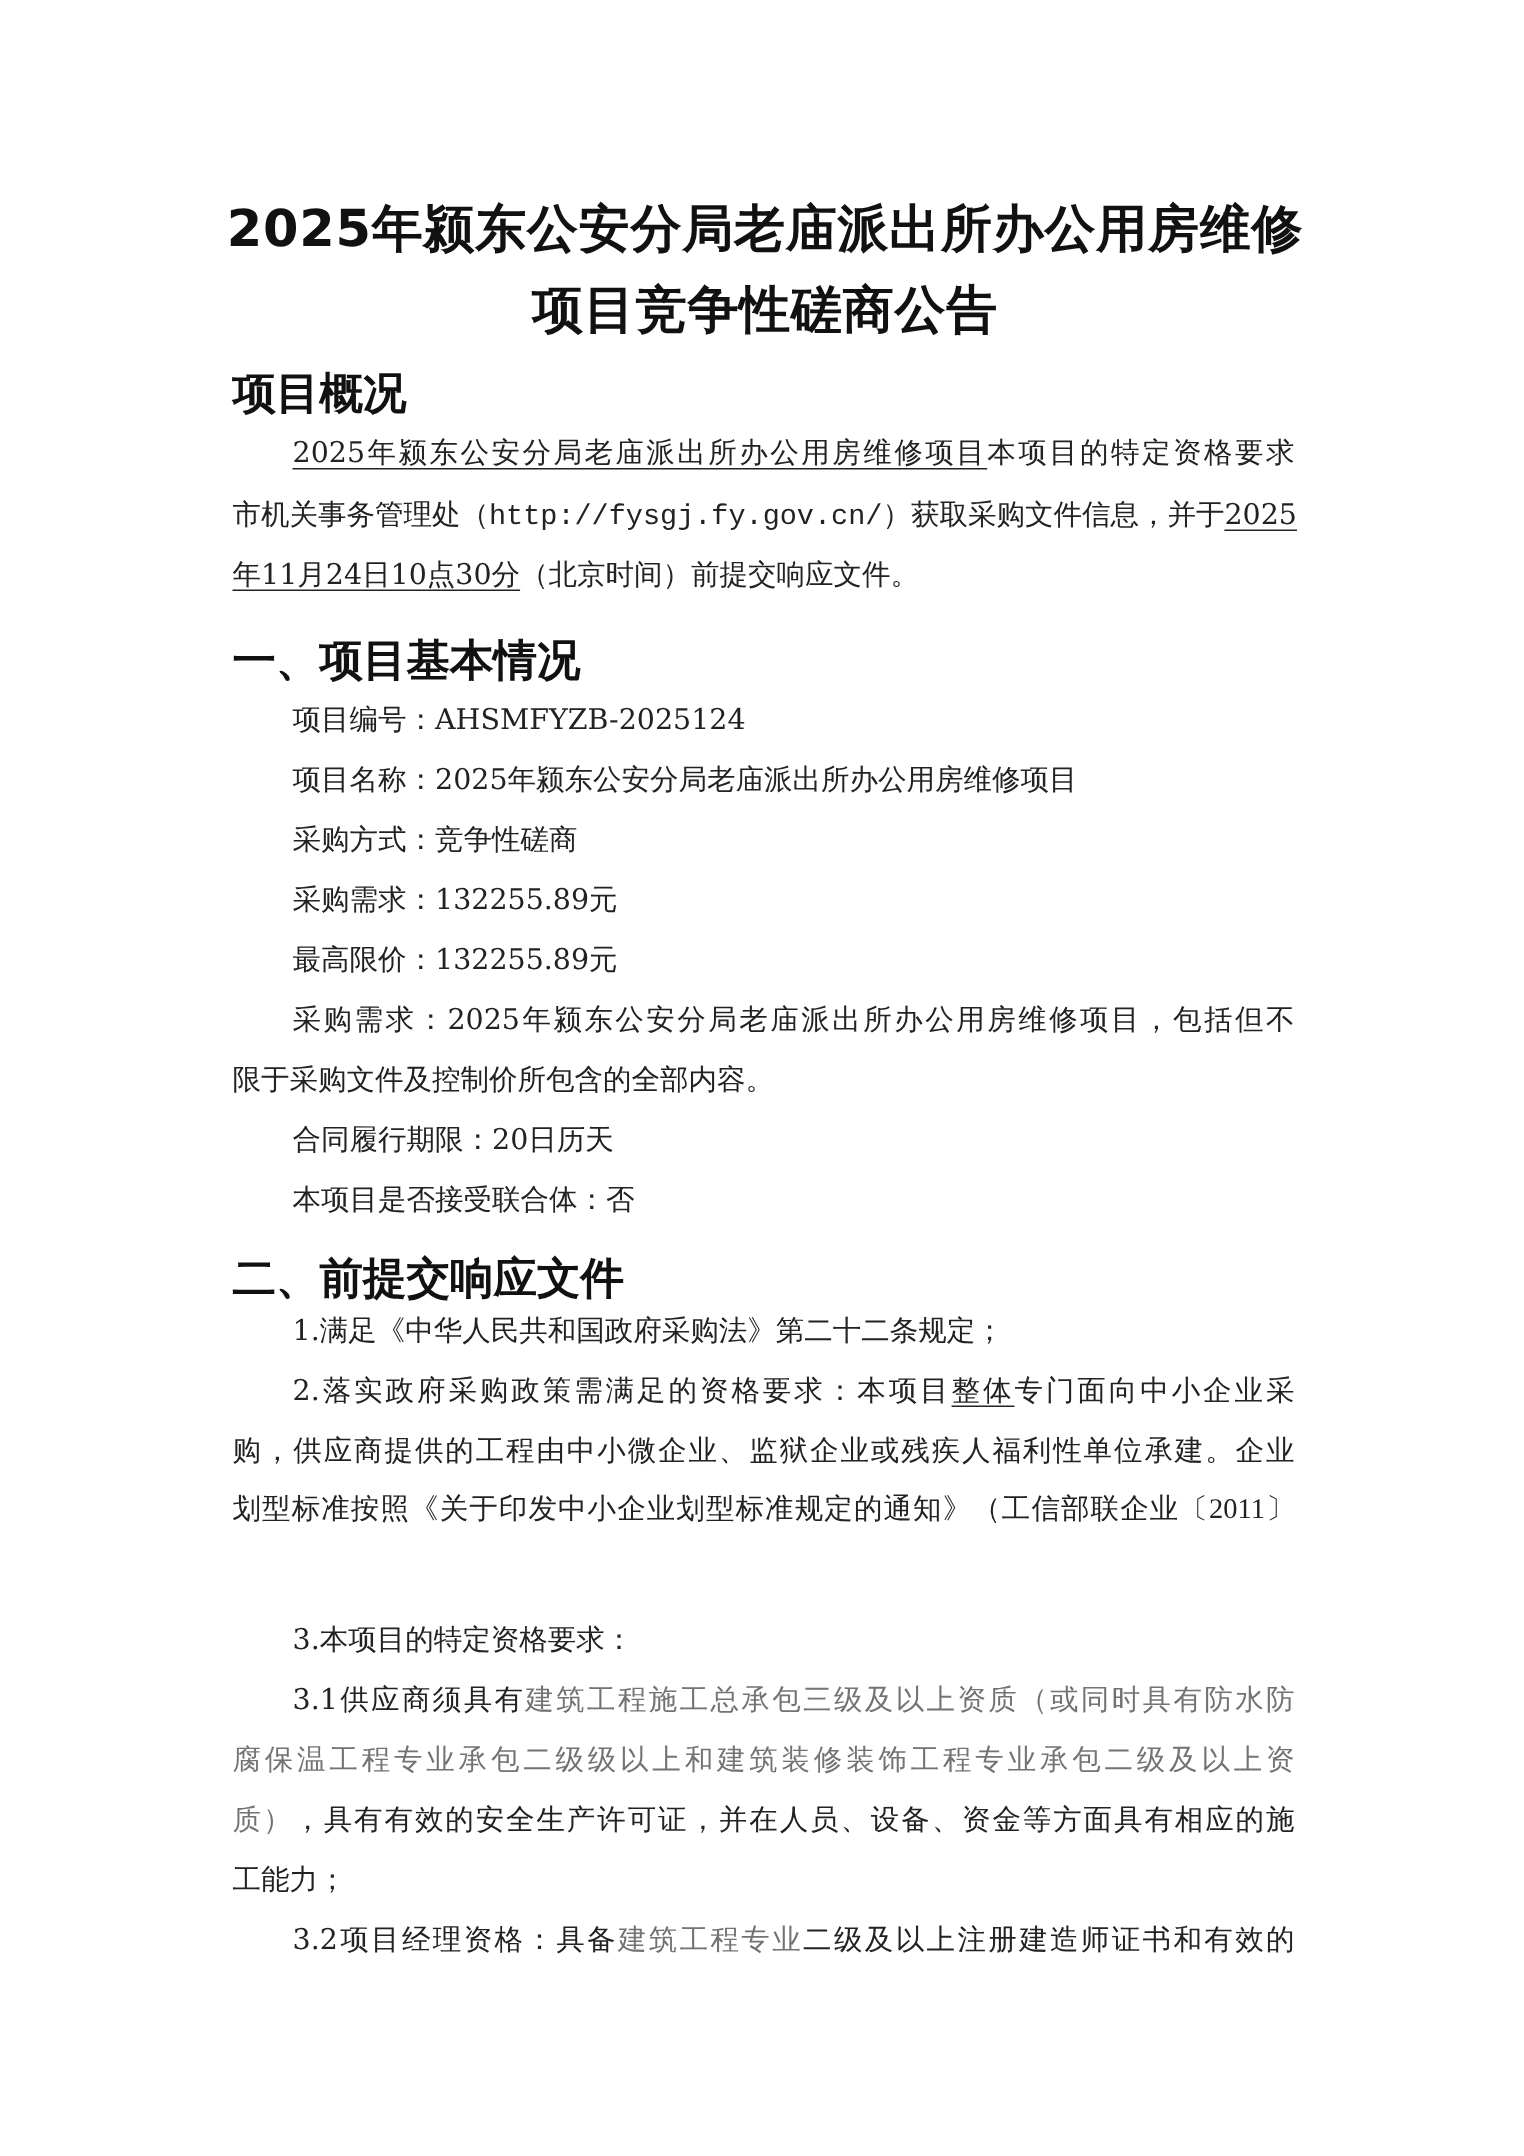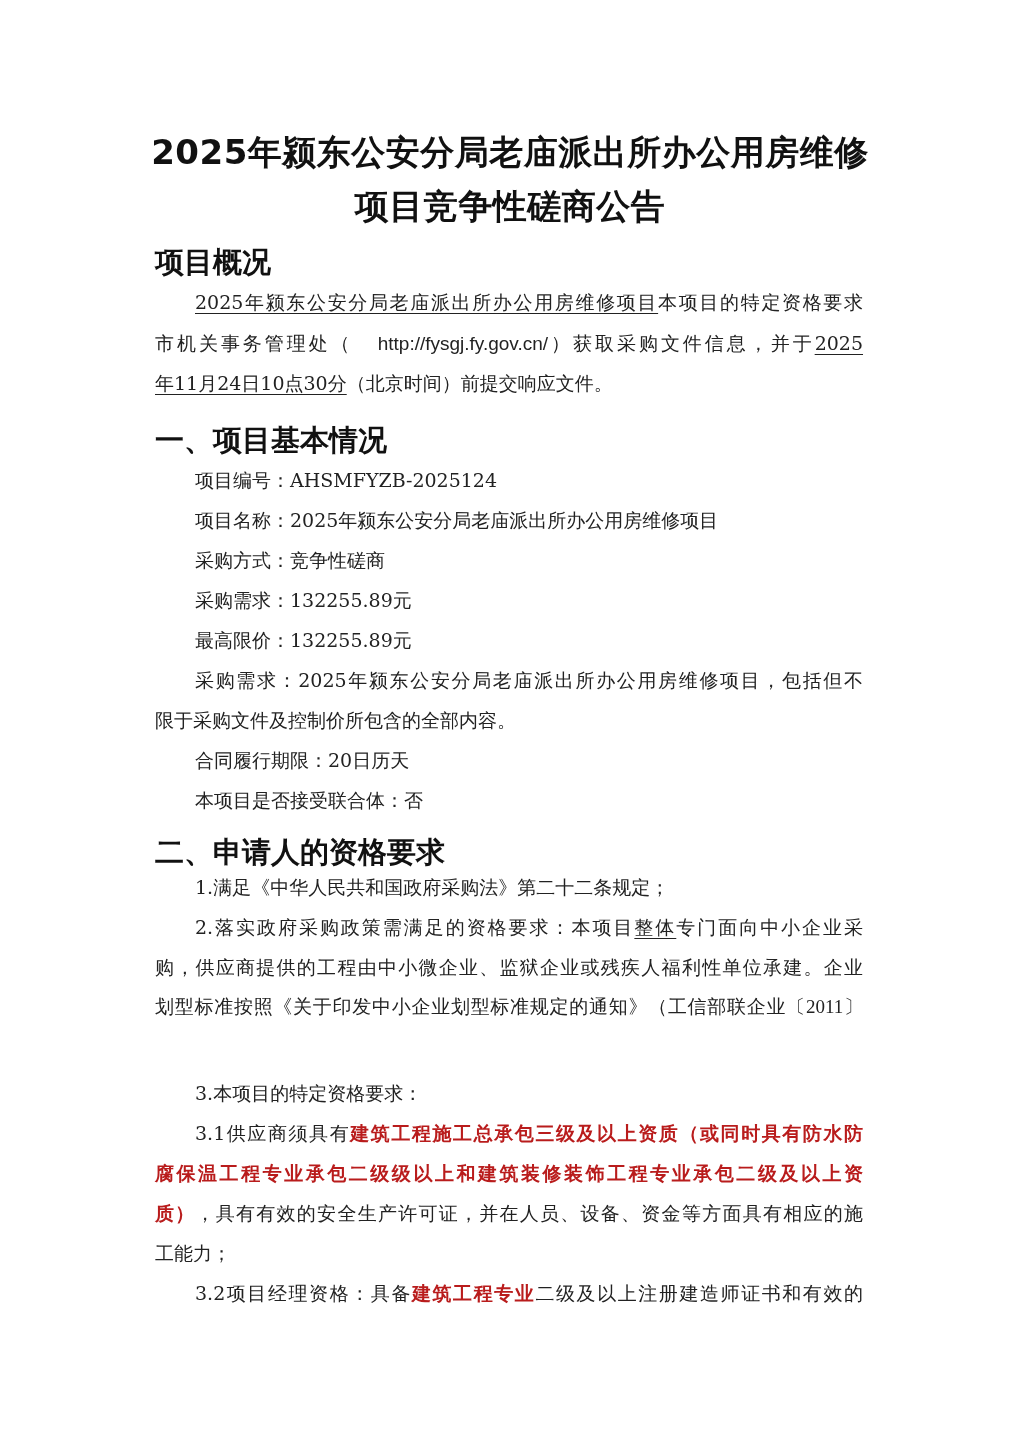--- a/index.html
+++ b/index.html
@@ -9,22 +9,22 @@
   .title { position:absolute; left:2px; width:1016px; text-align:center;
            font-family:"DejaVu Sans","Liberation Sans",sans-serif; font-weight:bold;
            font-size:34px; color:#111; letter-spacing:0.5px; }
   .h { position:absolute; left:155px; font-family:"DejaVu Sans","Liberation Sans",sans-serif;
        font-weight:bold; font-size:29px; color:#111; }
   .line { position:absolute; left:155px; width:708px; font-size:19px; line-height:24px;
           white-space:nowrap; color:#222; }
   .ind { left:195px; width:668px; }
   .just { text-align:justify; text-align-last:justify; }
   .u { text-decoration:underline; text-underline-offset:4px; }
-  .b { font-family:"DejaVu Sans","Liberation Sans",sans-serif; font-weight:bold; color:#b91c1c; }
-  .mono { font-family:Liberation Sans, sans-serif;margin-left:25px; }
+  .b { font-family:"DejaVu Sans","Liberation Sans",sans-serif; font-weight:normal; color:#737373; }
+  .mono { font-family:Liberation Mono, monospace; }
 </style>
 </head>
 <body>
 
 <div class="page">
 
   <div class="title" style="top:130px;">2025年颍东公安分局老庙派出所办公用房维修</div>
   <div class="title" style="top:184px;">项目竞争性磋商公告</div>
 
   <div class="h" style="top:243px;">项目概况</div>
@@ -44,21 +44,21 @@
   <div class="line ind" style="top:468px;">项目编号：AHSMFYZB-2025124</div>
   <div class="line ind" style="top:508px;">项目名称：2025年颍东公安分局老庙派出所办公用房维修项目</div>
   <div class="line ind" style="top:548px;">采购方式：竞争性磋商</div>
   <div class="line ind" style="top:588px;">采购需求：132255.89元</div>
   <div class="line ind" style="top:628px;">最高限价：132255.89元</div>
   <div class="line ind just" style="top:668px;">采购需求：2025年颍东公安分局老庙派出所办公用房维修项目，包括但不</div>
   <div class="line" style="top:708px;">限于采购文件及控制价所包含的全部内容。</div>
   <div class="line ind" style="top:748px;">合同履行期限：20日历天</div>
   <div class="line ind" style="top:788px;">本项目是否接受联合体：否</div>
 
-  <div class="h" style="top:833px;">二、申请人的资格要求</div>
+  <div class="h" style="top:833px;">二、前提交响应文件</div>
 
   <div class="line ind" style="top:875px;">1.满足《中华人民共和国政府采购法》第二十二条规定；</div>
   <div class="line ind just" style="top:915px;">
     <span>2.落实政府采购政策需满足的资格要求：本项目</span><span class="u">整体</span><span>专门面向中小企业采</span>
   </div>
   <div class="line just" style="top:955px;">购，供应商提供的工程由中小微企业、监狱企业或残疾人福利性单位承建。企业</div>
   <div class="line just" style="top:995px;font-family:Liberation Serif, serif;">划型标准按照《关于印发中小企业划型标准规定的通知》（工信部联企业〔2011〕</div>
 
   <div class="line ind" style="top:1081px;">3.本项目的特定资格要求：</div>
   <div class="line ind just" style="top:1121px;">

